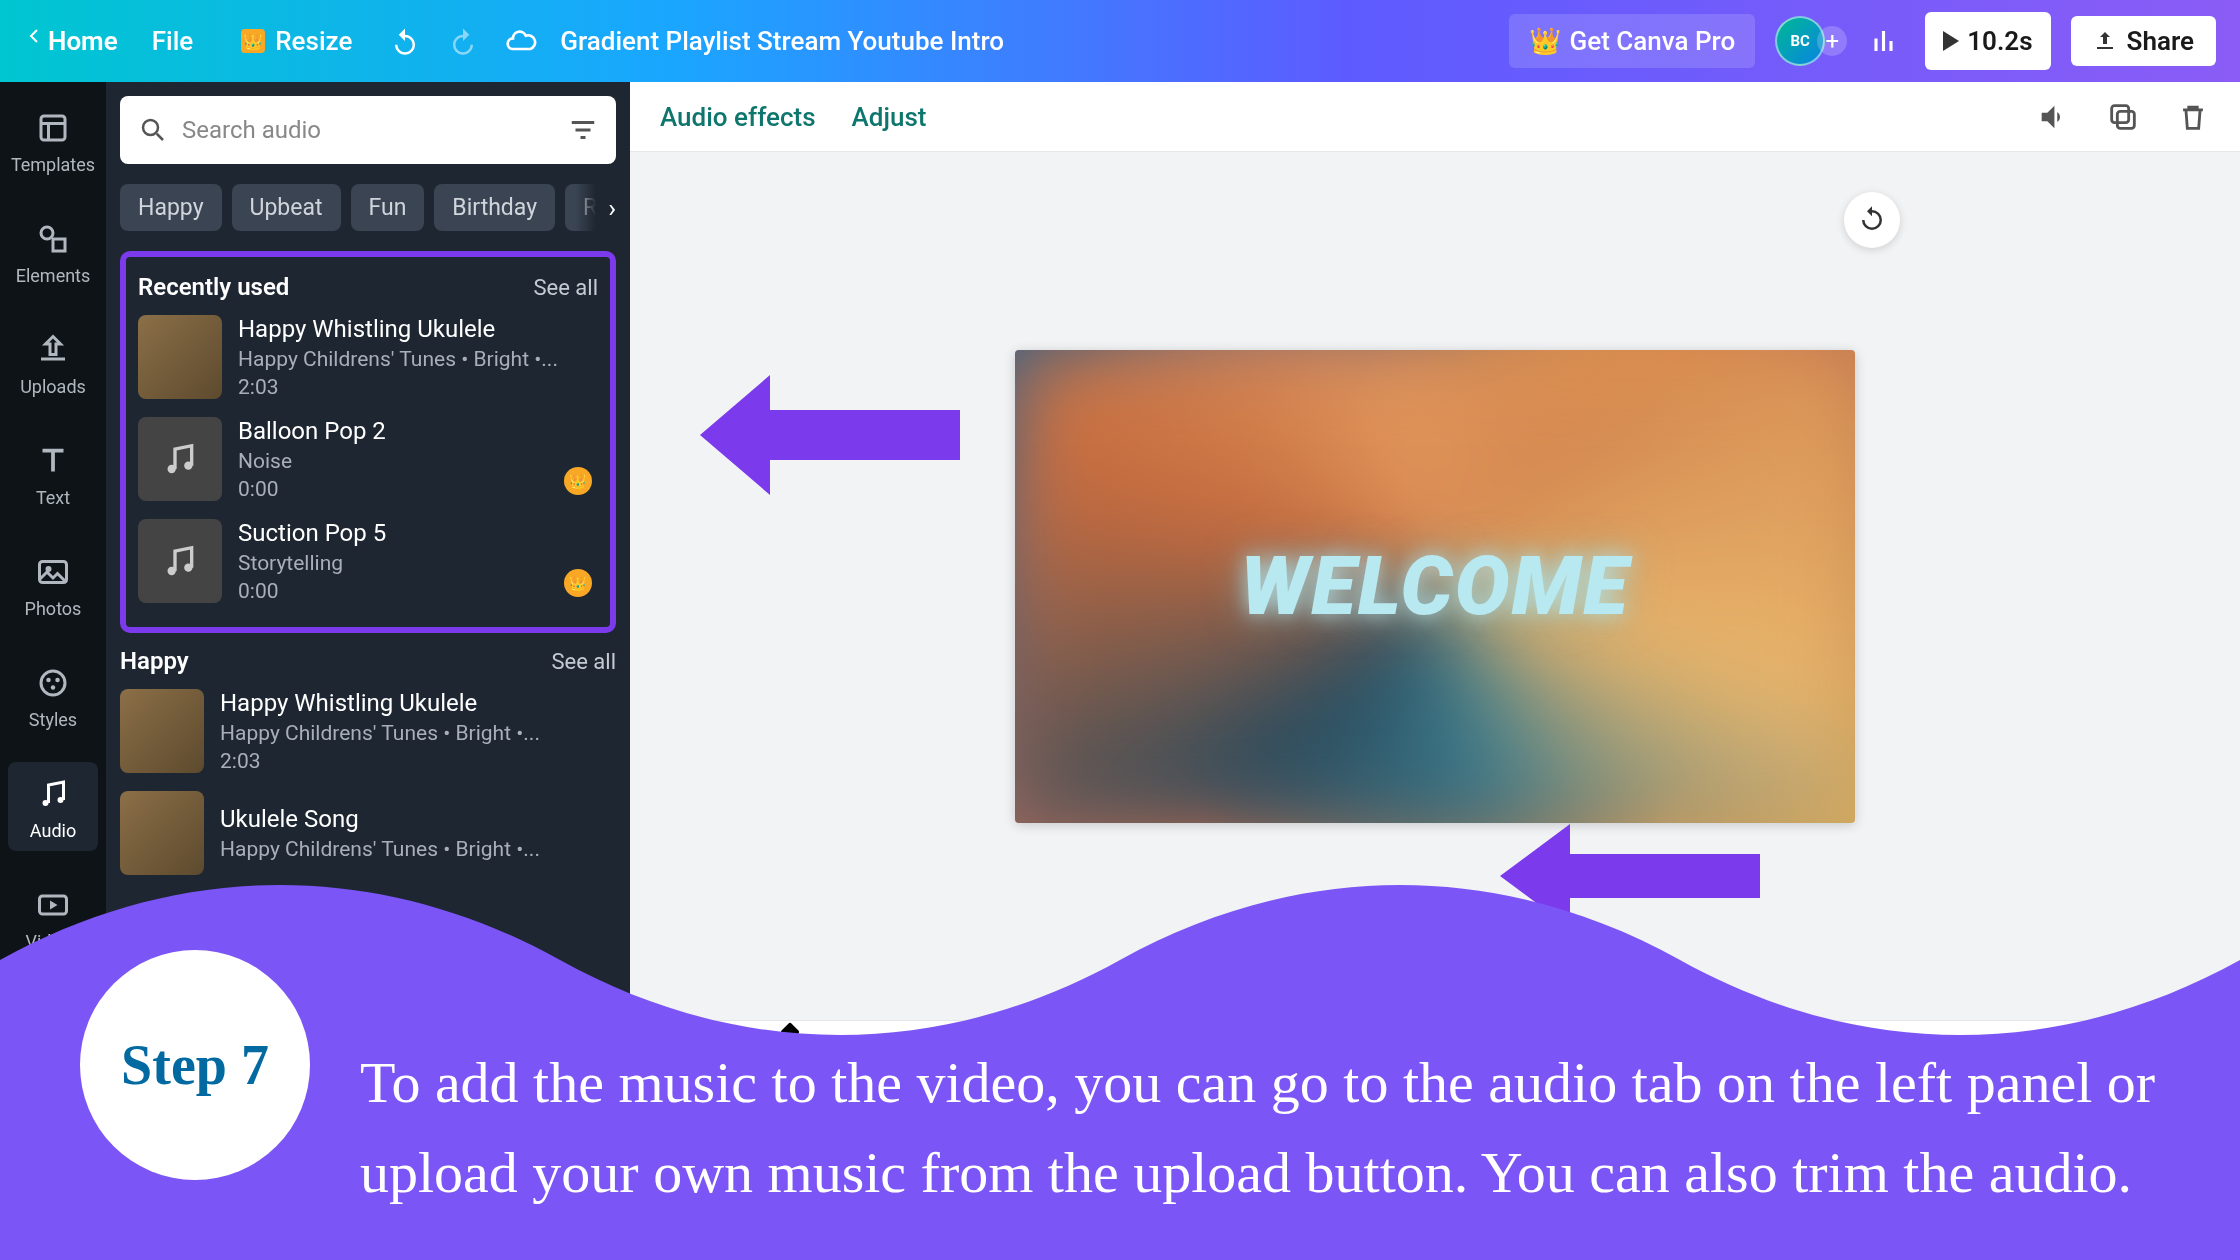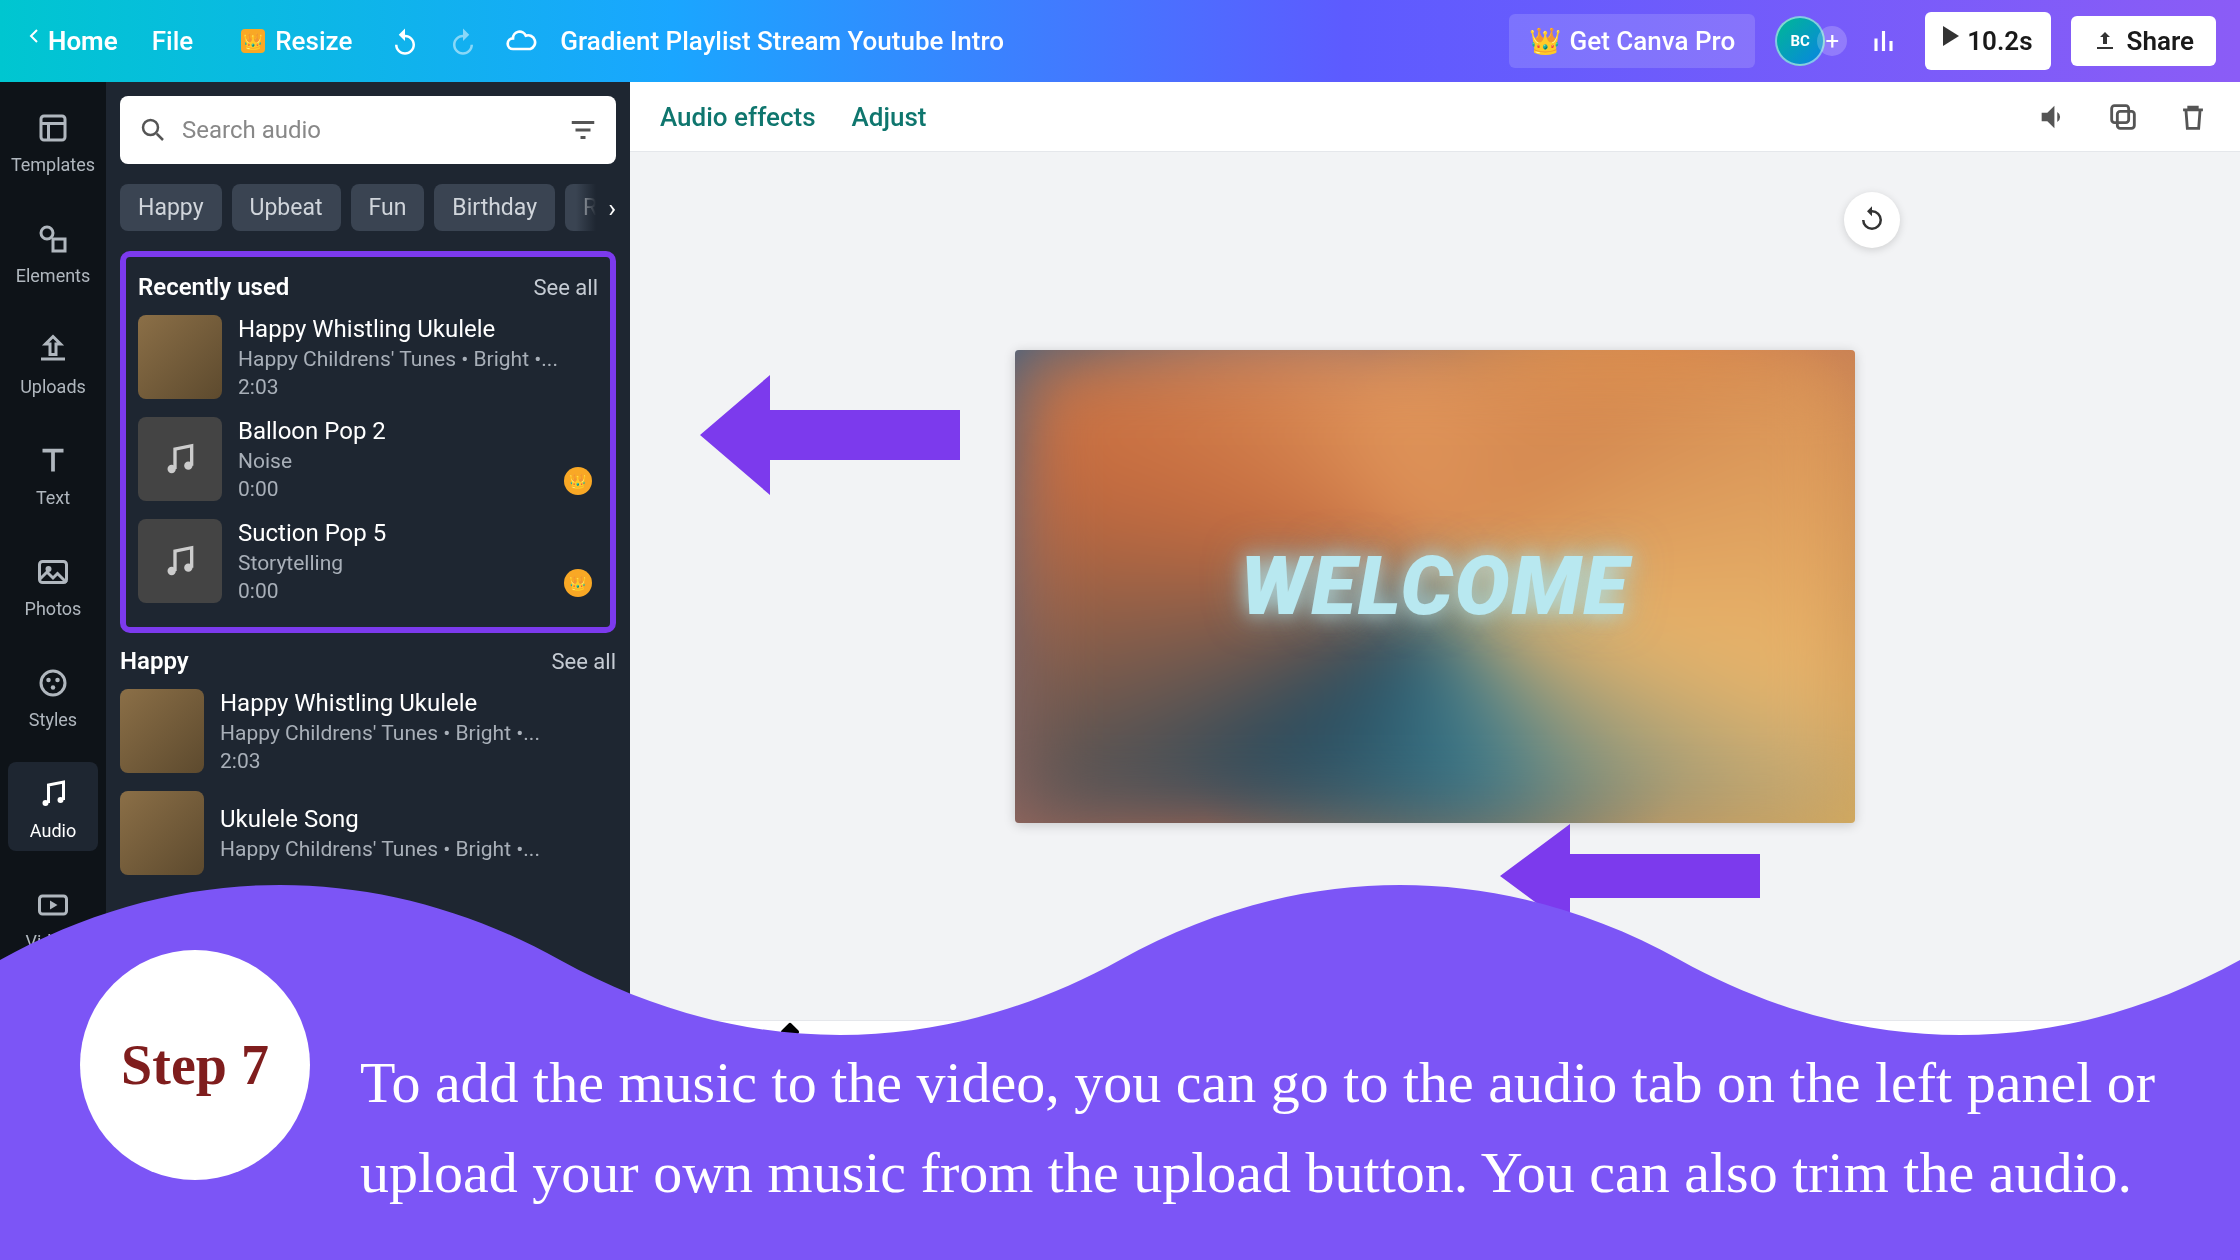--- a/index.html
+++ b/index.html
@@ -9,21 +9,21 @@
 .topbar { height: 82px; background: linear-gradient(90deg, #00c6d0 0%, #1aa6ff 30%, #5d5bff 60%, #8b5cf6 100%); display: flex; align-items: center; padding: 0 24px; gap: 20px; color: #fff; font-size: 26px; }
 .topbar .home-btn { display: flex; align-items: flex-start; gap: 4px; font-weight: 600; cursor: pointer; }
 .topbar .menu-item { font-weight: 500; cursor: pointer; padding: 0 14px; }
 .topbar .resize-btn { display: flex; align-items: center; gap: 10px; }
 .topbar .crown-icon { width: 24px; height: 24px; background: #f9a825; border-radius: 4px; display: inline-flex; align-items: center; justify-content: center; font-size: 16px; }
 .topbar .title { flex: 1; font-weight: 500; }
 .topbar .pro-btn { background: rgba(255,255,255,0.15); padding: 12px 20px; border-radius: 6px; display: flex; align-items: center; gap: 8px; cursor: pointer; font-weight: 500; }
 .topbar .avatar { width: 50px; height: 50px; border-radius: 50%; background: linear-gradient(135deg, #00b894, #0984e3); display: flex; align-items: center; justify-content: center; font-weight: 700; font-size: 15px; border: 2px solid rgba(255,255,255,0.5); }
 .topbar .plus-circ { width: 30px; height: 30px; border-radius: 50%; background: rgba(255,255,255,0.2); display: flex; align-items: center; justify-content: center; font-size: 24px; margin-left: -8px; }
 .topbar .top-icon { width: 38px; height: 38px; display: flex; align-items: center; justify-content: center; cursor: pointer; }
-.topbar .duration-btn { background: #fff; color: #1a1a1a; padding: 14px 18px; border-radius: 6px; display: flex; align-items: flex-start; gap: 8px; font-weight: 600; cursor: pointer; }
+.topbar .duration-btn { background: #fff; color: #1a1a1a; padding: 14px 18px; border-radius: 6px; display: flex; align-items: center; gap: 8px; font-weight: 600; cursor: pointer; }
 .topbar .duration-btn .play-tri { width: 0; height: 0; border-left: 16px solid #333; border-top: 10px solid transparent; border-bottom: 10px solid transparent; }
 .topbar .share-btn { background: #fff; color: #1a1a1a; padding: 10px 22px; border-radius: 6px; display: flex; align-items: center; gap: 10px; font-weight: 600; cursor: pointer; }
 
 
 .body { display: flex; height: calc(1260px - 82px); position: relative; }
 
 
 .rail { width: 106px; background: #0e1318; display: flex; flex-direction: column; align-items: center; padding-top: 14px; gap: 22px; }
 .rail-item { width: 90px; padding: 14px 0 10px; display: flex; flex-direction: column; align-items: center; gap: 8px; color: #b0b7be; font-size: 18px; cursor: pointer; border-radius: 8px; }
 .rail-item.active { background: #1e2631; color: #fff; }
@@ -89,21 +89,21 @@
 .audio-track .wave { flex: 1; height: 28px; margin-left: 10px; background: repeating-linear-gradient(90deg, rgba(255,255,255,0.7) 0 2px, transparent 2px 5px); opacity: 0.8; -webkit-mask: linear-gradient(transparent 30%, #000 30%, #000 70%, transparent 70%); }
 .audio-track .more { position: absolute; right: 10px; width: 32px; height: 32px; border-radius: 50%; background: rgba(0,0,0,0.3); color: #fff; display: flex; align-items: center; justify-content: center; font-size: 18px; letter-spacing: 2px; }
 
 
 .arrow { position: absolute; z-index: 40; }
 .arrow svg { display: block; }
 
 
 .wave-overlay { position: absolute; left: 0; bottom: 0; width: 2240px; height: 420px; z-index: 50; }
 .wave-bg { position: absolute; inset: 0; }
-.step-circle { position: absolute; left: 80px; bottom: 80px; width: 230px; height: 230px; border-radius: 50%; background: #fff; display: flex; align-items: center; justify-content: center; font-size: 56px; font-weight: 600; color: #7f1d1d; font-family: "Comic Sans MS", "Marker Felt", cursive; }
+.step-circle { position: absolute; left: 80px; bottom: 80px; width: 230px; height: 230px; border-radius: 50%; background: #fff; display: flex; align-items: center; justify-content: center; font-size: 56px; font-weight: 600; color: #0369a1; font-family: "Comic Sans MS", "Marker Felt", cursive; }
 .wave-text { position: absolute; left: 360px; bottom: 42px; right: 40px; color: #fff; font-size: 58px; font-weight: 500; line-height: 1.55; font-family: "Comic Sans MS", "Marker Felt", cursive; }
 
 svg { fill: currentColor; }
 </style>
 </head>
 <body>
 
 <div class="topbar">
   <div class="home-btn">
     <svg width="20" height="20" viewBox="0 0 20 20">

